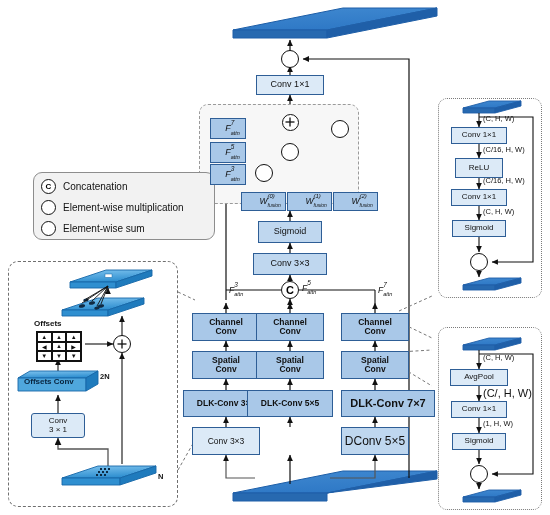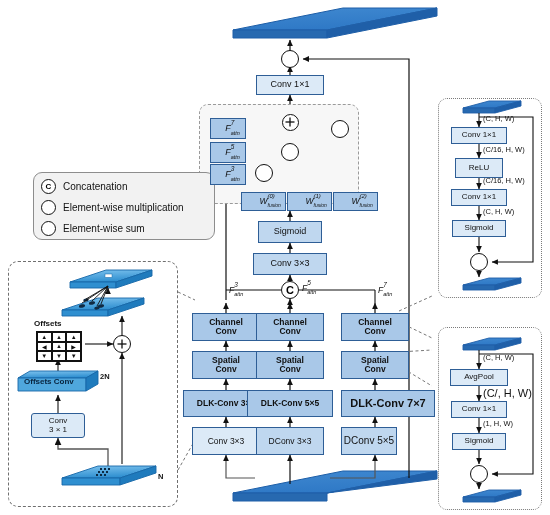--- a/index.html
+++ b/index.html
@@ -347,28 +347,27 @@
   <div class="node mid2" style="left:192px;top:351px;width:68px;height:28px;font-size:8.5px;white-space:pre-line;">Spatial
 Conv</div>
   <div class="node mid2" style="left:183px;top:390px;width:86px;height:27px;font-size:8.5px;">DLK-Conv 3×3</div>
   <div class="node lite" style="left:192px;top:427px;width:68px;height:28px;font-size:8.5px;">Conv 3×3</div>
 
   <div class="node mid2" style="left:256px;top:313px;width:68px;height:28px;font-size:8.5px;white-space:pre-line;">Channel
 Conv</div>
   <div class="node mid2" style="left:256px;top:351px;width:68px;height:28px;font-size:8.5px;white-space:pre-line;">Spatial
 Conv</div>
   <div class="node mid2" style="left:247px;top:390px;width:86px;height:27px;font-size:8.5px;">DLK-Conv 5×5</div>
-  <div class="node mid" style="left:256px;top:427px;width:68px;height:28px;font-size:8.5px;">DConv 3×3</div>
 
   <div class="node mid2" style="left:341px;top:313px;width:68px;height:28px;font-size:8.5px;white-space:pre-line;">Channel
 Conv</div>
   <div class="node mid2" style="left:341px;top:351px;width:68px;height:28px;font-size:8.5px;white-space:pre-line;">Spatial
 Conv</div>
   <div class="node mid2" style="left:332px;top:390px;width:94px;height:27px;font-size:11px;margin-left:9px;">DLK-Conv 7×7</div>
-  <div class="node mid" style="left:341px;top:427px;width:56px;height:28px;font-size:10px;">DConv 5×5</div>
+  <div class="node mid" style="left:341px;top:427px;width:68px;height:28px;font-size:12px;">DConv 5×5</div>
 
   <div class="lbl" style="left:483px;top:114px;font-size:7.5px;">(C, H, W)</div>
   <div class="node lite" style="left:451px;top:127px;width:56px;height:17px;font-size:8px;">Conv 1×1</div>
   <div class="lbl" style="left:483px;top:145px;font-size:7.5px;">(C/16, H, W)</div>
   <div class="node lite" style="left:455px;top:158px;width:48px;height:20px;font-size:8px;">ReLU</div>
   <div class="lbl" style="left:483px;top:176px;font-size:7.5px;">(C/16, H, W)</div>
   <div class="node lite" style="left:451px;top:189px;width:56px;height:17px;font-size:8px;">Conv 1×1</div>
   <div class="lbl" style="left:483px;top:207px;font-size:7.5px;">(C, H, W)</div>
   <div class="node lite" style="left:452px;top:220px;width:54px;height:17px;font-size:8px;">Sigmoid</div>
 

